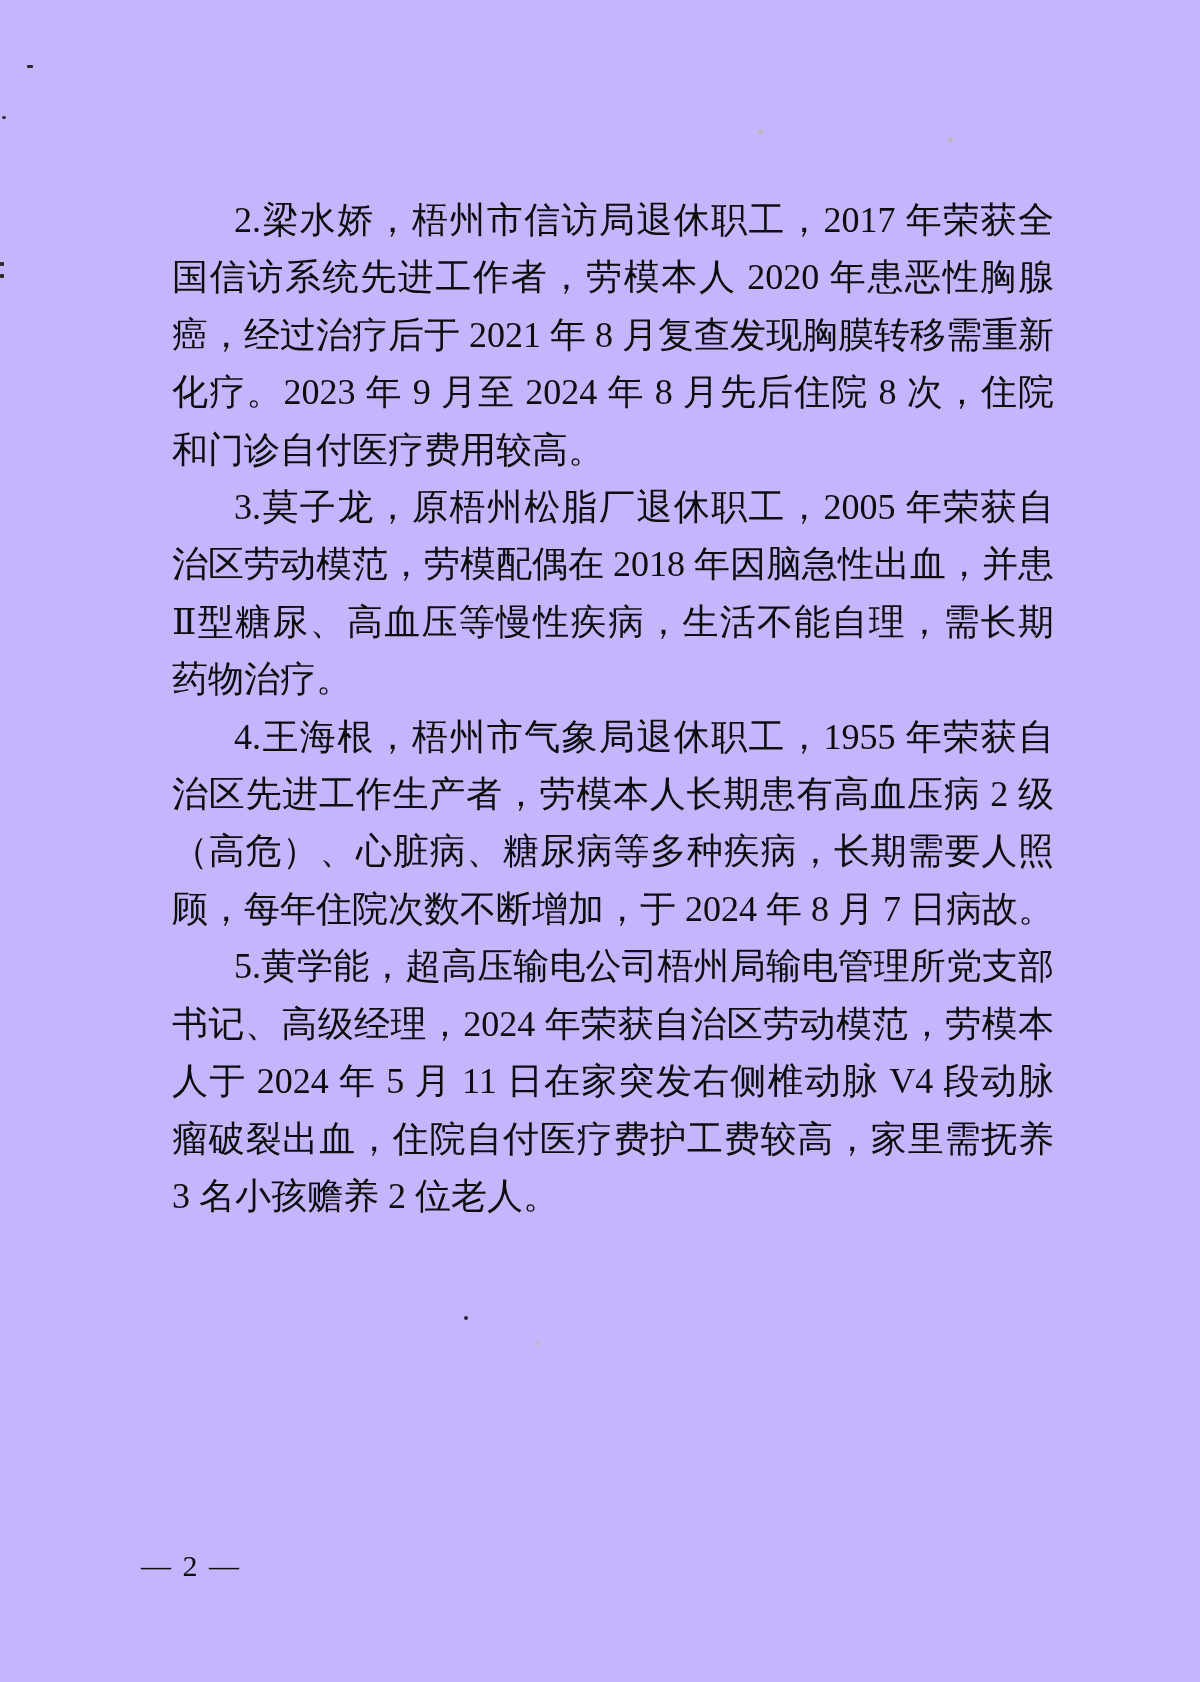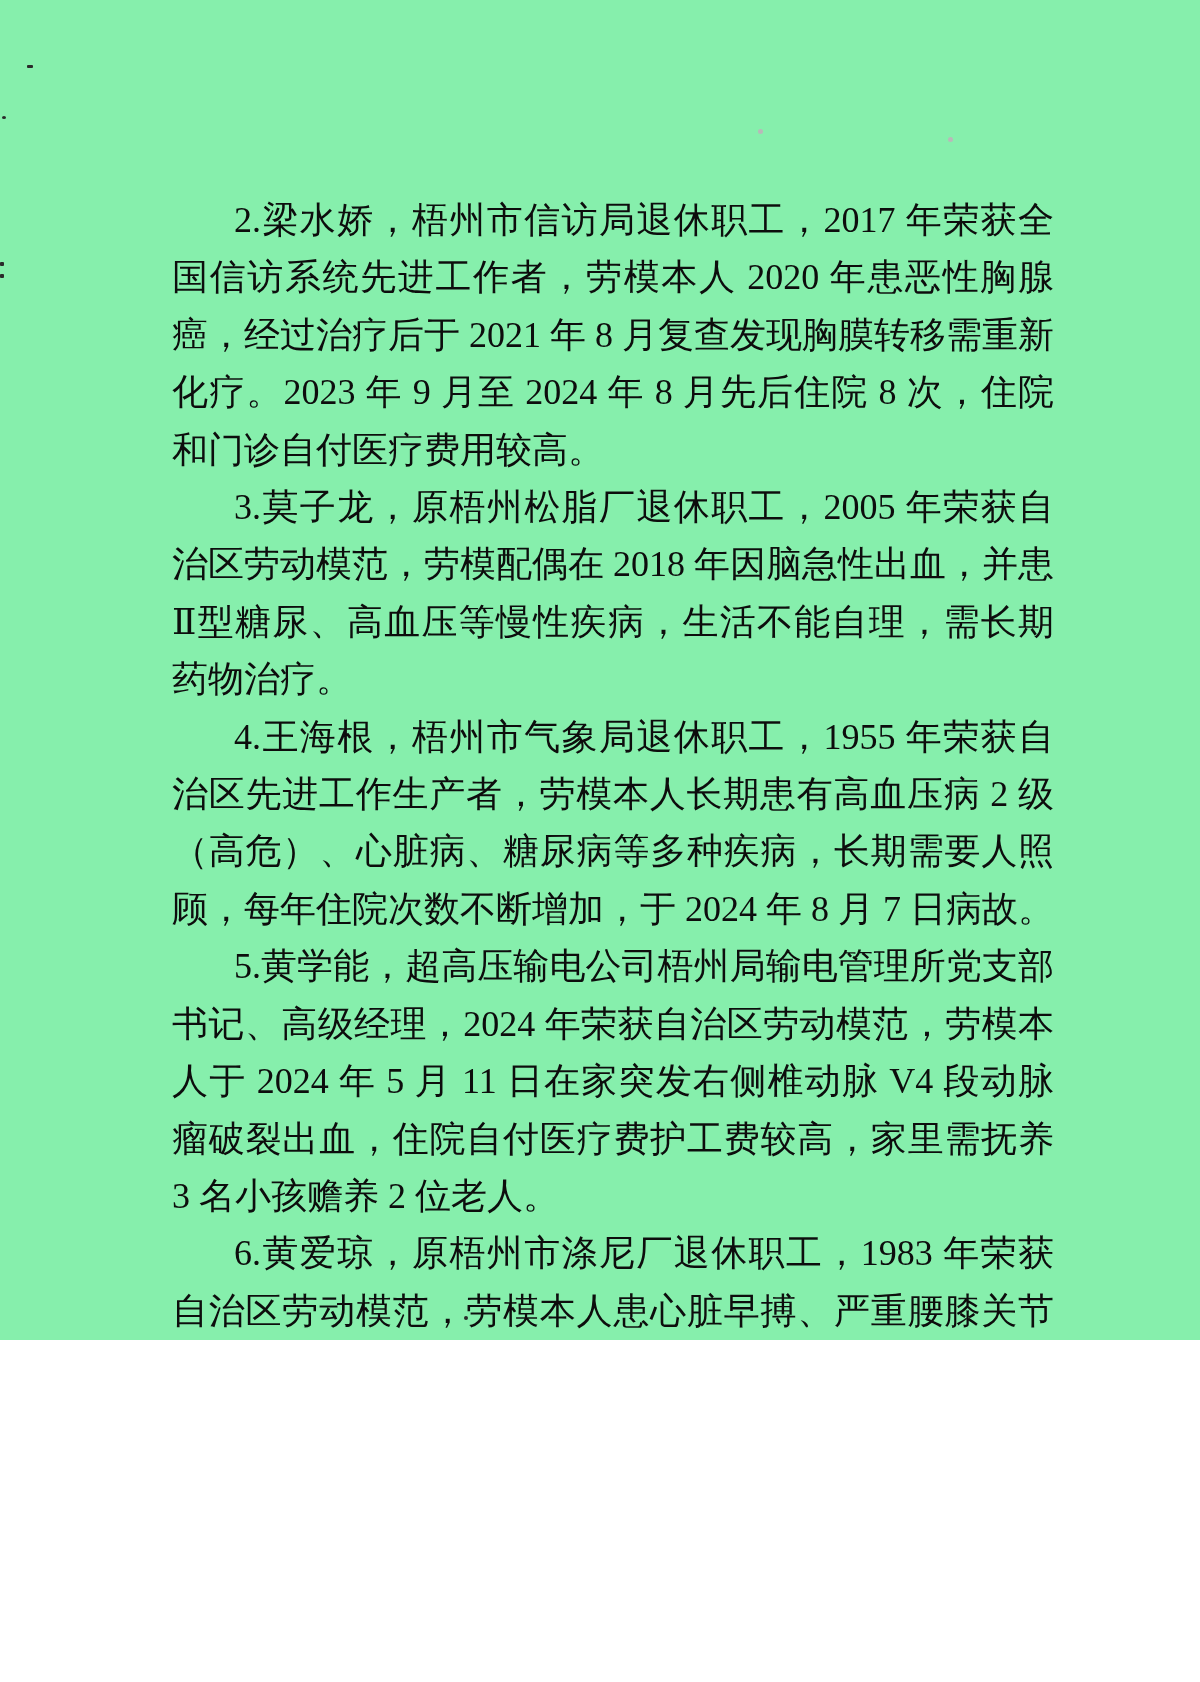--- a/index.html
+++ b/index.html
@@ -3,22 +3,22 @@
 <meta charset="utf-8">
 <style>
   html, body {
     margin: 0;
     padding: 0;
     background: #ffffff;
   }
   .page {
     position: relative;
     width: 1200px;
-    height: 1340px;
-    background: #86efac;
+    height: 1682px;
+    background: #c4b5fd;
     overflow: hidden;
     font-family: "Liberation Serif", "DejaVu Serif", serif;
     color: #0d0d0d;
   }
   .doc-body {
     position: absolute;
     left: 172px;
     top: 192px;
     width: 882px;
     font-size: 36px;
@@ -64,21 +64,20 @@
 </head>
 <body>
 
 <div class="page">
 
   <main class="doc-body">
     <p class="para">2.梁水娇，梧州市信访局退休职工，2017 年荣获全国信访系统先进工作者，劳模本人 2020 年患恶性胸腺癌，经过治疗后于 2021 年 8 月复查发现胸膜转移需重新化疗。2023 年 9 月至 2024 年 8 月先后住院 8 次，住院和门诊自付医疗费用较高。</p>
     <p class="para">3.莫子龙，原梧州松脂厂退休职工，2005 年荣获自治区劳动模范，劳模配偶在 2018 年因脑急性出血，并患Ⅱ型糖尿、高血压等慢性疾病，生活不能自理，需长期药物治疗。</p>
     <p class="para">4.王海根，梧州市气象局退休职工，1955 年荣获自治区先进工作生产者，劳模本人长期患有高血压病 2 级（高危）、心脏病、糖尿病等多种疾病，长期需要人照顾，每年住院次数不断增加，于 2024 年 8 月 7 日病故。</p>
     <p class="para">5.黄学能，超高压输电公司梧州局输电管理所党支部书记、高级经理，2024 年荣获自治区劳动模范，劳模本人于 2024 年 5 月 11 日在家突发右侧椎动脉 V4 段动脉瘤破裂出血，住院自付医疗费护工费较高，家里需抚养 3 名小孩赡养 2 位老人。</p>
-    <p class="para">6.黄爱琼，原梧州市涤尼厂退休职工，1983 年荣获自治区劳动模范，劳模本人患心脏早搏、严重腰膝关节痛、脑梗塞，平时到私人诊所就诊，在药店购买药品。儿子 2009 年因中风至今，目前失业状态。</p>
   </main>
 
   <footer class="page-number">— 2 —</footer>
 
   <span class="speck s1"></span>
   <span class="speck s2"></span>
   <span class="speck s3"></span>
   <span class="speck s4"></span>
   <span class="speck s5 faint"></span>
   <span class="speck s6 faint"></span>

